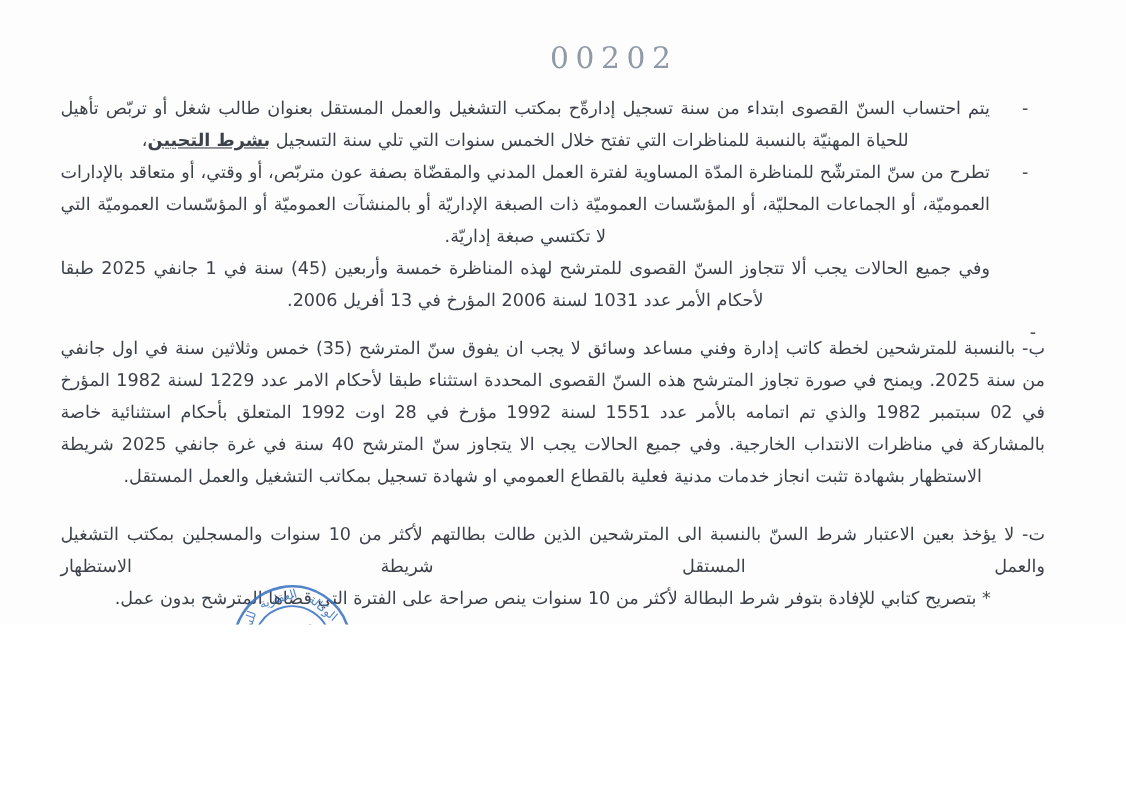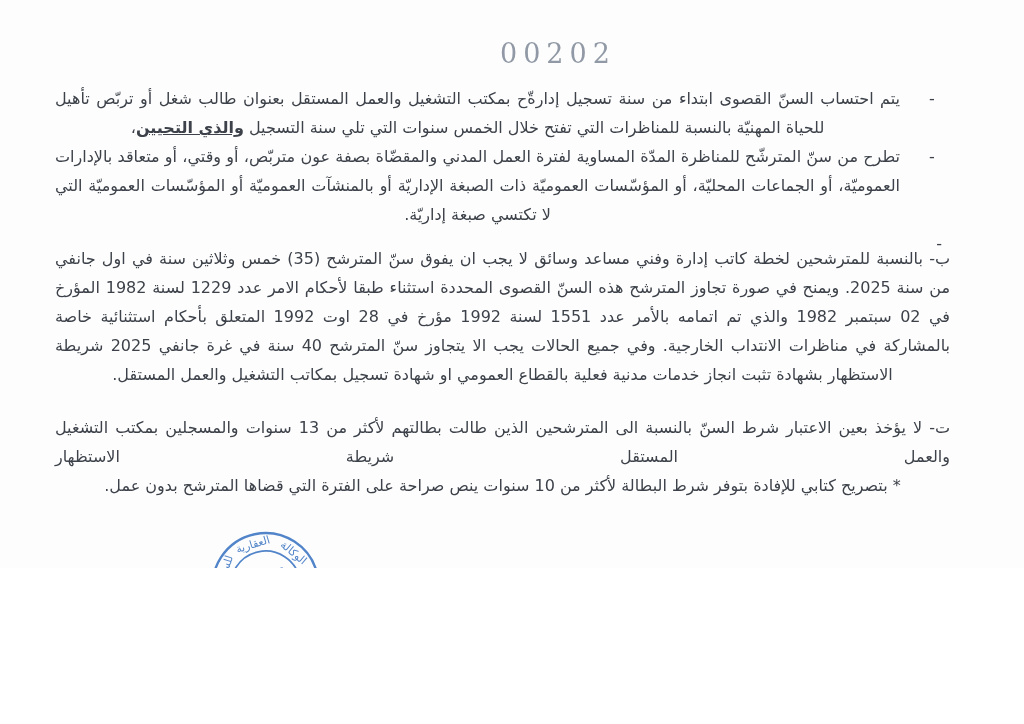--- a/index.html
+++ b/index.html
@@ -88,37 +88,40 @@
 
 <div class="page">
 
   <div class="serial">00202</div>
 
   <div class="content">
 
     <div class="list">
 
       <div class="para bullet">
-        <span class="marker">-</span><span>يتم احتساب السنّ القصوى ابتداء من سنة تسجيل إدارةّح بمكتب التشغيل والعمل المستقل بعنوان طالب شغل أو تربّص تأهيل للحياة المهنيّة بالنسبة للمناظرات التي تفتح خلال الخمس سنوات التي تلي سنة التسجيل </span><span class="u">والذي التحيين</span><span>،</span>
+        <span class="marker">-</span><span>يتم احتساب السنّ القصوى ابتداء من سنة تسجيل إدارةّح بمكتب التشغيل والعمل المستقل بعنوان طالب شغل أو تربّص تأهيل للحياة المهنيّة بالنسبة للمناظرات التي تفتح خلال الخمس سنوات التي تلي سنة التسجيل </span><span class="u">بشرط التحيين</span><span>،</span>
       </div>
 
       <div class="para bullet">
         <span class="marker">-</span><span>تطرح من سنّ المترشّح للمناظرة المدّة المساوية لفترة العمل المدني والمقضّاة بصفة عون متربّص، أو وقتي، أو متعاقد بالإدارات العموميّة، أو الجماعات المحليّة، أو المؤسّسات العموميّة ذات الصبغة الإداريّة أو بالمنشآت العموميّة أو المؤسّسات العموميّة التي لا تكتسي صبغة إداريّة.</span>
       </div>
 
+      <div class="para bullet">
+        <span class="marker"></span><span>وفي جميع الحالات يجب ألا تتجاوز السنّ القصوى للمترشح لهذه المناظرة خمسة وأربعين (45) سنة في 1 جانفي 2025 طبقا لأحكام الأمر عدد 1031 لسنة 2006 المؤرخ في 13 أفريل 2006.</span>
+      </div>
 
       <div class="para bullet flush">
         <span class="marker">-</span>
       </div>
 
     </div>
 
     <p class="para sec-b">ب- بالنسبة للمترشحين لخطة كاتب إدارة وفني مساعد وسائق لا يجب ان يفوق سنّ المترشح (35) خمس وثلاثين سنة في اول جانفي من سنة 2025. ويمنح في صورة تجاوز المترشح هذه السنّ القصوى المحددة استثناء طبقا لأحكام الامر عدد 1229 لسنة 1982 المؤرخ في 02 سبتمبر 1982 والذي تم اتمامه بالأمر عدد 1551 لسنة 1992 مؤرخ في 28 اوت 1992 المتعلق بأحكام استثنائية خاصة بالمشاركة في مناظرات الانتداب الخارجية. وفي جميع الحالات يجب الا يتجاوز سنّ المترشح 40 سنة في غرة جانفي 2025 شريطة الاستظهار بشهادة تثبت انجاز خدمات مدنية فعلية بالقطاع العمومي او شهادة تسجيل بمكاتب التشغيل والعمل المستقل.</p>
 
-    <p class="para sec-t flush">ت- لا يؤخذ بعين الاعتبار شرط السنّ بالنسبة الى المترشحين الذين طالت بطالتهم لأكثر من 13 سنوات والمسجلين بمكتب التشغيل والعمل المستقل شريطة الاستظهار</p>
+    <p class="para sec-t flush">ت- لا يؤخذ بعين الاعتبار شرط السنّ بالنسبة الى المترشحين الذين طالت بطالتهم لأكثر من 10 سنوات والمسجلين بمكتب التشغيل والعمل المستقل شريطة الاستظهار</p>
 
     <p class="para centered">* بتصريح كتابي للإفادة بتوفر شرط البطالة لأكثر من 10 سنوات ينص صراحة على الفترة التي قضاها المترشح بدون عمل.</p>
 
 
   </div>
 
   <svg class="seal" width="140" height="128" viewBox="0 0 140 128">
     <circle cx="70" cy="62" r="53" fill="none" stroke="#3a74c2" stroke-width="2.4"></circle>
     <circle cx="70" cy="62" r="35" fill="none" stroke="#3a74c2" stroke-width="1.7"></circle>
 

